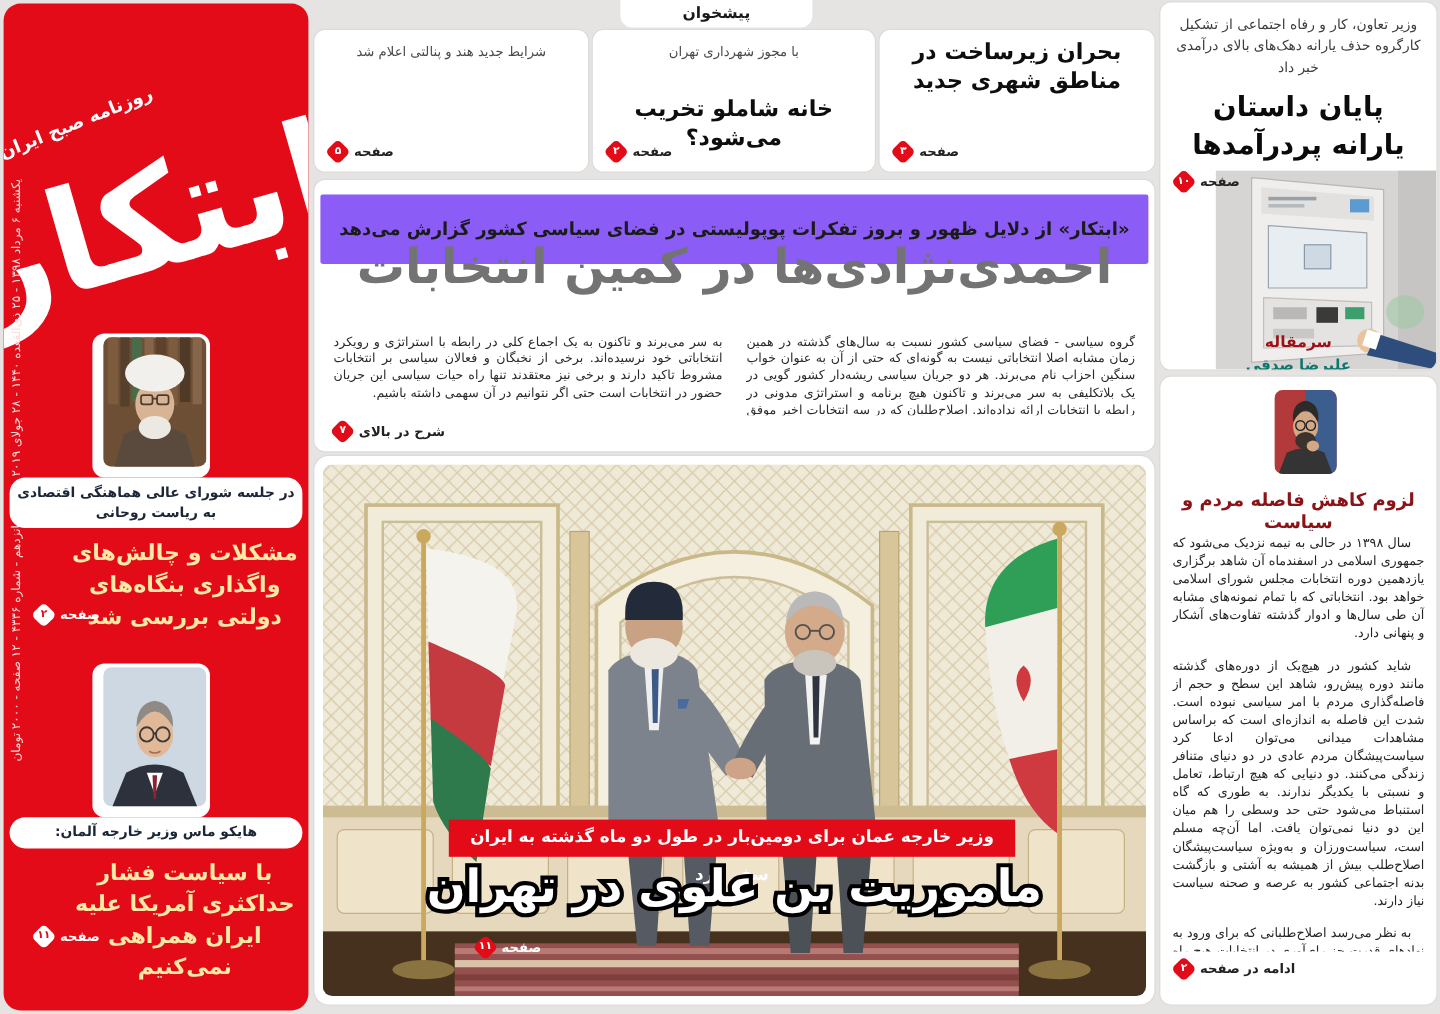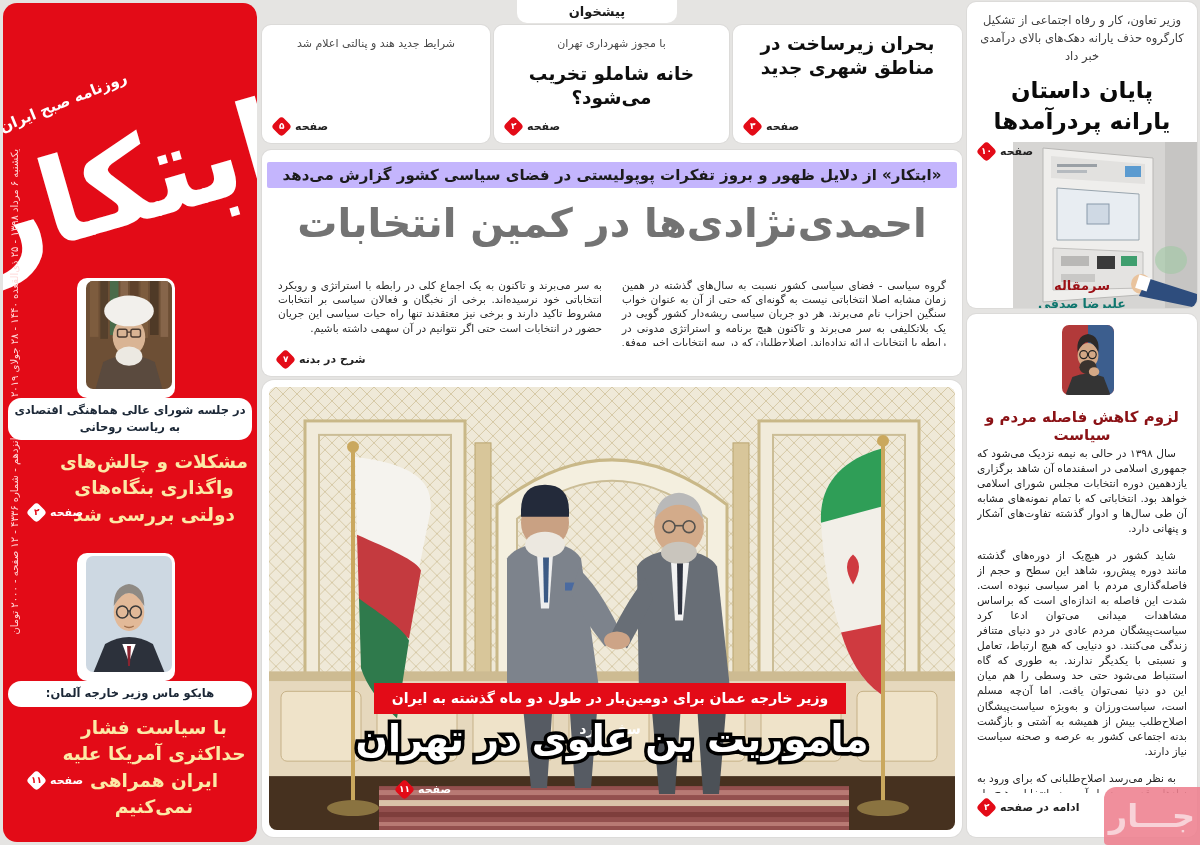--- a/index.html
+++ b/index.html
@@ -34,22 +34,22 @@
   .preview-tab{position:absolute;left:517px;top:0;width:160px;height:23px;background:#fff;
                border-radius:0 0 10px 10px;text-align:center;line-height:23px;font-size:13px;font-weight:bold;color:#1a1a1a;}
   .pv-card{top:25px;height:118px;}
   .pv-kicker{margin:12px 10px 0;text-align:center;font-size:11px;color:#4a4a4a;}
   .pv-headline{margin:7px 8px 0;text-align:center;font-size:18.5px;font-weight:bold;color:#0e0e0e;line-height:1.32;}
   .pv-card .pageref{left:12px;bottom:9px;}
 
   
   .main-card{left:262px;top:150px;width:700px;height:226px;}
   .main-kicker{position:absolute;left:0;right:0;top:12px;text-align:center;}
-  .main-kicker span{display:inline-block;background:#c4b5fd;color:#1b1b1b;font-size:15px;font-weight:bold;
-                    padding:4px 16px;border-radius:2px;}
+  .main-kicker span{display:inline-block;background:#8b5cf6;color:#1b1b1b;font-size:15px;font-weight:bold;
+                    padding:20px 16px;border-radius:2px;}
   .main-headline{position:absolute;left:0;right:0;top:50px;text-align:center;font-size:40px;font-weight:bold;
                  color:#737373;white-space:nowrap;}
   .main-cols{position:absolute;left:16px;right:16px;top:128px;bottom:30px;display:flex;gap:20px;overflow:hidden;}
   .main-cols p{flex:1;margin:0;font-size:10.5px;line-height:1.35;text-align:justify;color:#2a2a2a;}
   .main-card .pageref{left:16px;bottom:9px;}
 
   
   .photo-card{left:262px;top:380px;width:700px;height:457px;border-radius:12px;}
   .photo-card .scene{position:absolute;inset:7px;border-radius:8px;overflow:hidden;}
   .photo-caption{position:absolute;left:112px;width:472px;top:303px;height:31px;background:#e30b17;
@@ -150,21 +150,21 @@
     <div class="pv-headline">بحران زیرساخت در مناطق شهری جدید</div>
     <div class="pageref">
       <span class="lbl">صفحه</span>
       <span class="diamond red">
           <span>۳</span>
         </span>
     </div>
   </div>
   <div class="card pv-card" style="left:494px;width:235px;">
     <div class="pv-kicker">با مجوز شهرداری تهران</div>
-    <div class="pv-headline" style="margin-top:12px;">خانه شاملو تخریب می‌شود؟</div>
+    <div class="pv-headline" style="margin-top:30px;">خانه شاملو تخریب می‌شود؟</div>
     <div class="pageref">
       <span class="lbl">صفحه</span>
       <span class="diamond red">
           <span>۲</span>
         </span>
     </div>
   </div>
   <div class="card pv-card" style="left:262px;width:228px;">
     <div class="pv-kicker">شرایط جدید هند و پنالتی اعلام شد</div>
     <div class="pageref">
@@ -178,21 +178,21 @@
   <div class="card main-card">
     <div class="main-kicker">
       <span>«ابتکار» از دلایل ظهور و بروز تفکرات پوپولیستی در فضای سیاسی کشور گزارش می‌دهد</span>
     </div>
     <div class="main-headline">احمدی‌نژادی‌ها در کمین انتخابات</div>
     <div class="main-cols">
       <p>گروه سیاسی - فضای سیاسی کشور نسبت به سال‌های گذشته در همین زمان مشابه اصلا انتخاباتی نیست به گونه‌ای که حتی از آن به عنوان خواب سنگین احزاب نام می‌برند. هر دو جریان سیاسی ریشه‌دار کشور گویی در یک بلاتکلیفی به سر می‌برند و تاکنون هیچ برنامه و استراتژی مدونی در رابطه با انتخابات ارائه نداده‌اند. اصلاح‌طلبان که در سه انتخابات اخیر موفق و پیروز میدان بوده‌اند در حال حاضر در یک فضای تقریبا سردرگم</p>
       <p>به سر می‌برند و تاکنون به یک اجماع کلی در رابطه با استراتژی و رویکرد انتخاباتی خود نرسیده‌اند. برخی از نخبگان و فعالان سیاسی بر انتخابات مشروط تاکید دارند و برخی نیز معتقدند تنها راه حیات سیاسی این جریان حضور در انتخابات است حتی اگر نتوانیم در آن سهمی داشته باشیم.</p>
     </div>
     <div class="pageref">
-      <span class="lbl">شرح در بدنه</span>
+      <span class="lbl">شرح در بالای</span>
       <span class="diamond red">
           <span>۷</span>
         </span>
     </div>
   </div>
 
   <div class="card photo-card">
     <div class="scene">
       <svg width="100%" height="100%" viewBox="0 0 686 444" preserveAspectRatio="none">
         <defs>
@@ -333,15 +333,14 @@
       <p>به نظر می‌رسد اصلاح‌طلبانی که برای ورود به نهادهای قدرت جز رای‌آوری در انتخابات هیچ راه دیگری ندارند، طی سال‌های گذشته با بی‌مبالاتی و بی‌توجهی از کنار این عظیم‌ترین سرمایه‌شان عبور کرده‌اند. به گواه تجربه‌های گذشته و انتخابات برگزارشده در ادوار مختلف، هر چه میزان مشارکت در انتخابات کمتر باشد، احتمال رای آوردن جریان اصلاح‌طلبی در انتخابات پیش‌رو کاهش پیدا می‌کند.</p>
     </div>
     <div class="pageref">
       <span class="lbl">ادامه در صفحه</span>
       <span class="diamond red">
           <span>۲</span>
         </span>
     </div>
   </div>
 
-  <div class="watermark">جـــار</div>
 
 </div>
 
 </body></html>

